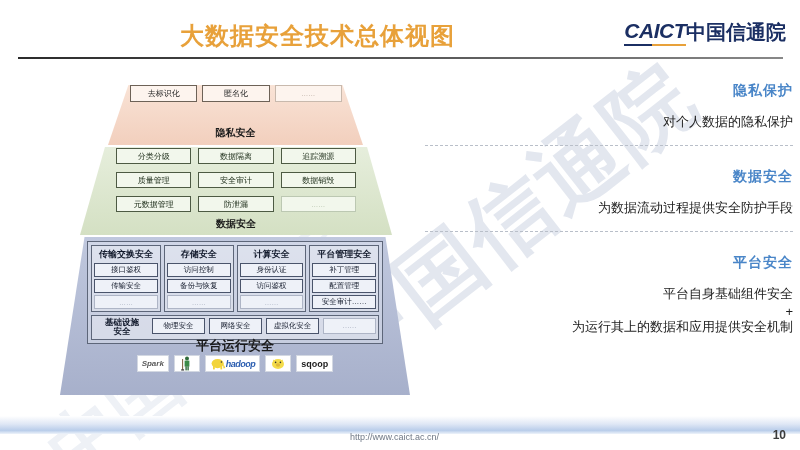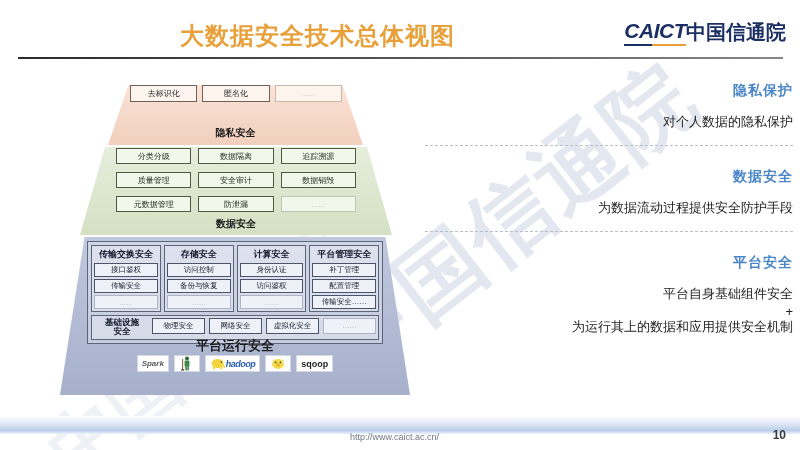--- a/index.html
+++ b/index.html
@@ -397,21 +397,21 @@
             <div class="pcol-head">计算安全</div>
             <div class="chip-b">身份认证</div>
             <div class="chip-b">访问鉴权</div>
             <div class="chip-b faint">……</div>
           </div>
 
           <div class="pcol">
             <div class="pcol-head">平台管理安全</div>
             <div class="chip-b">补丁管理</div>
             <div class="chip-b">配置管理</div>
-            <div class="chip-b">传输安全……</div>
+            <div class="chip-b">安全审计……</div>
           </div>
 
         </div>
 
         <div id="infra-row">
           <div id="infra-label">基础设施
 安全</div>
           <div id="infra-items">
             <div class="chip-b">物理安全</div>
             <div class="chip-b">网络安全</div>

